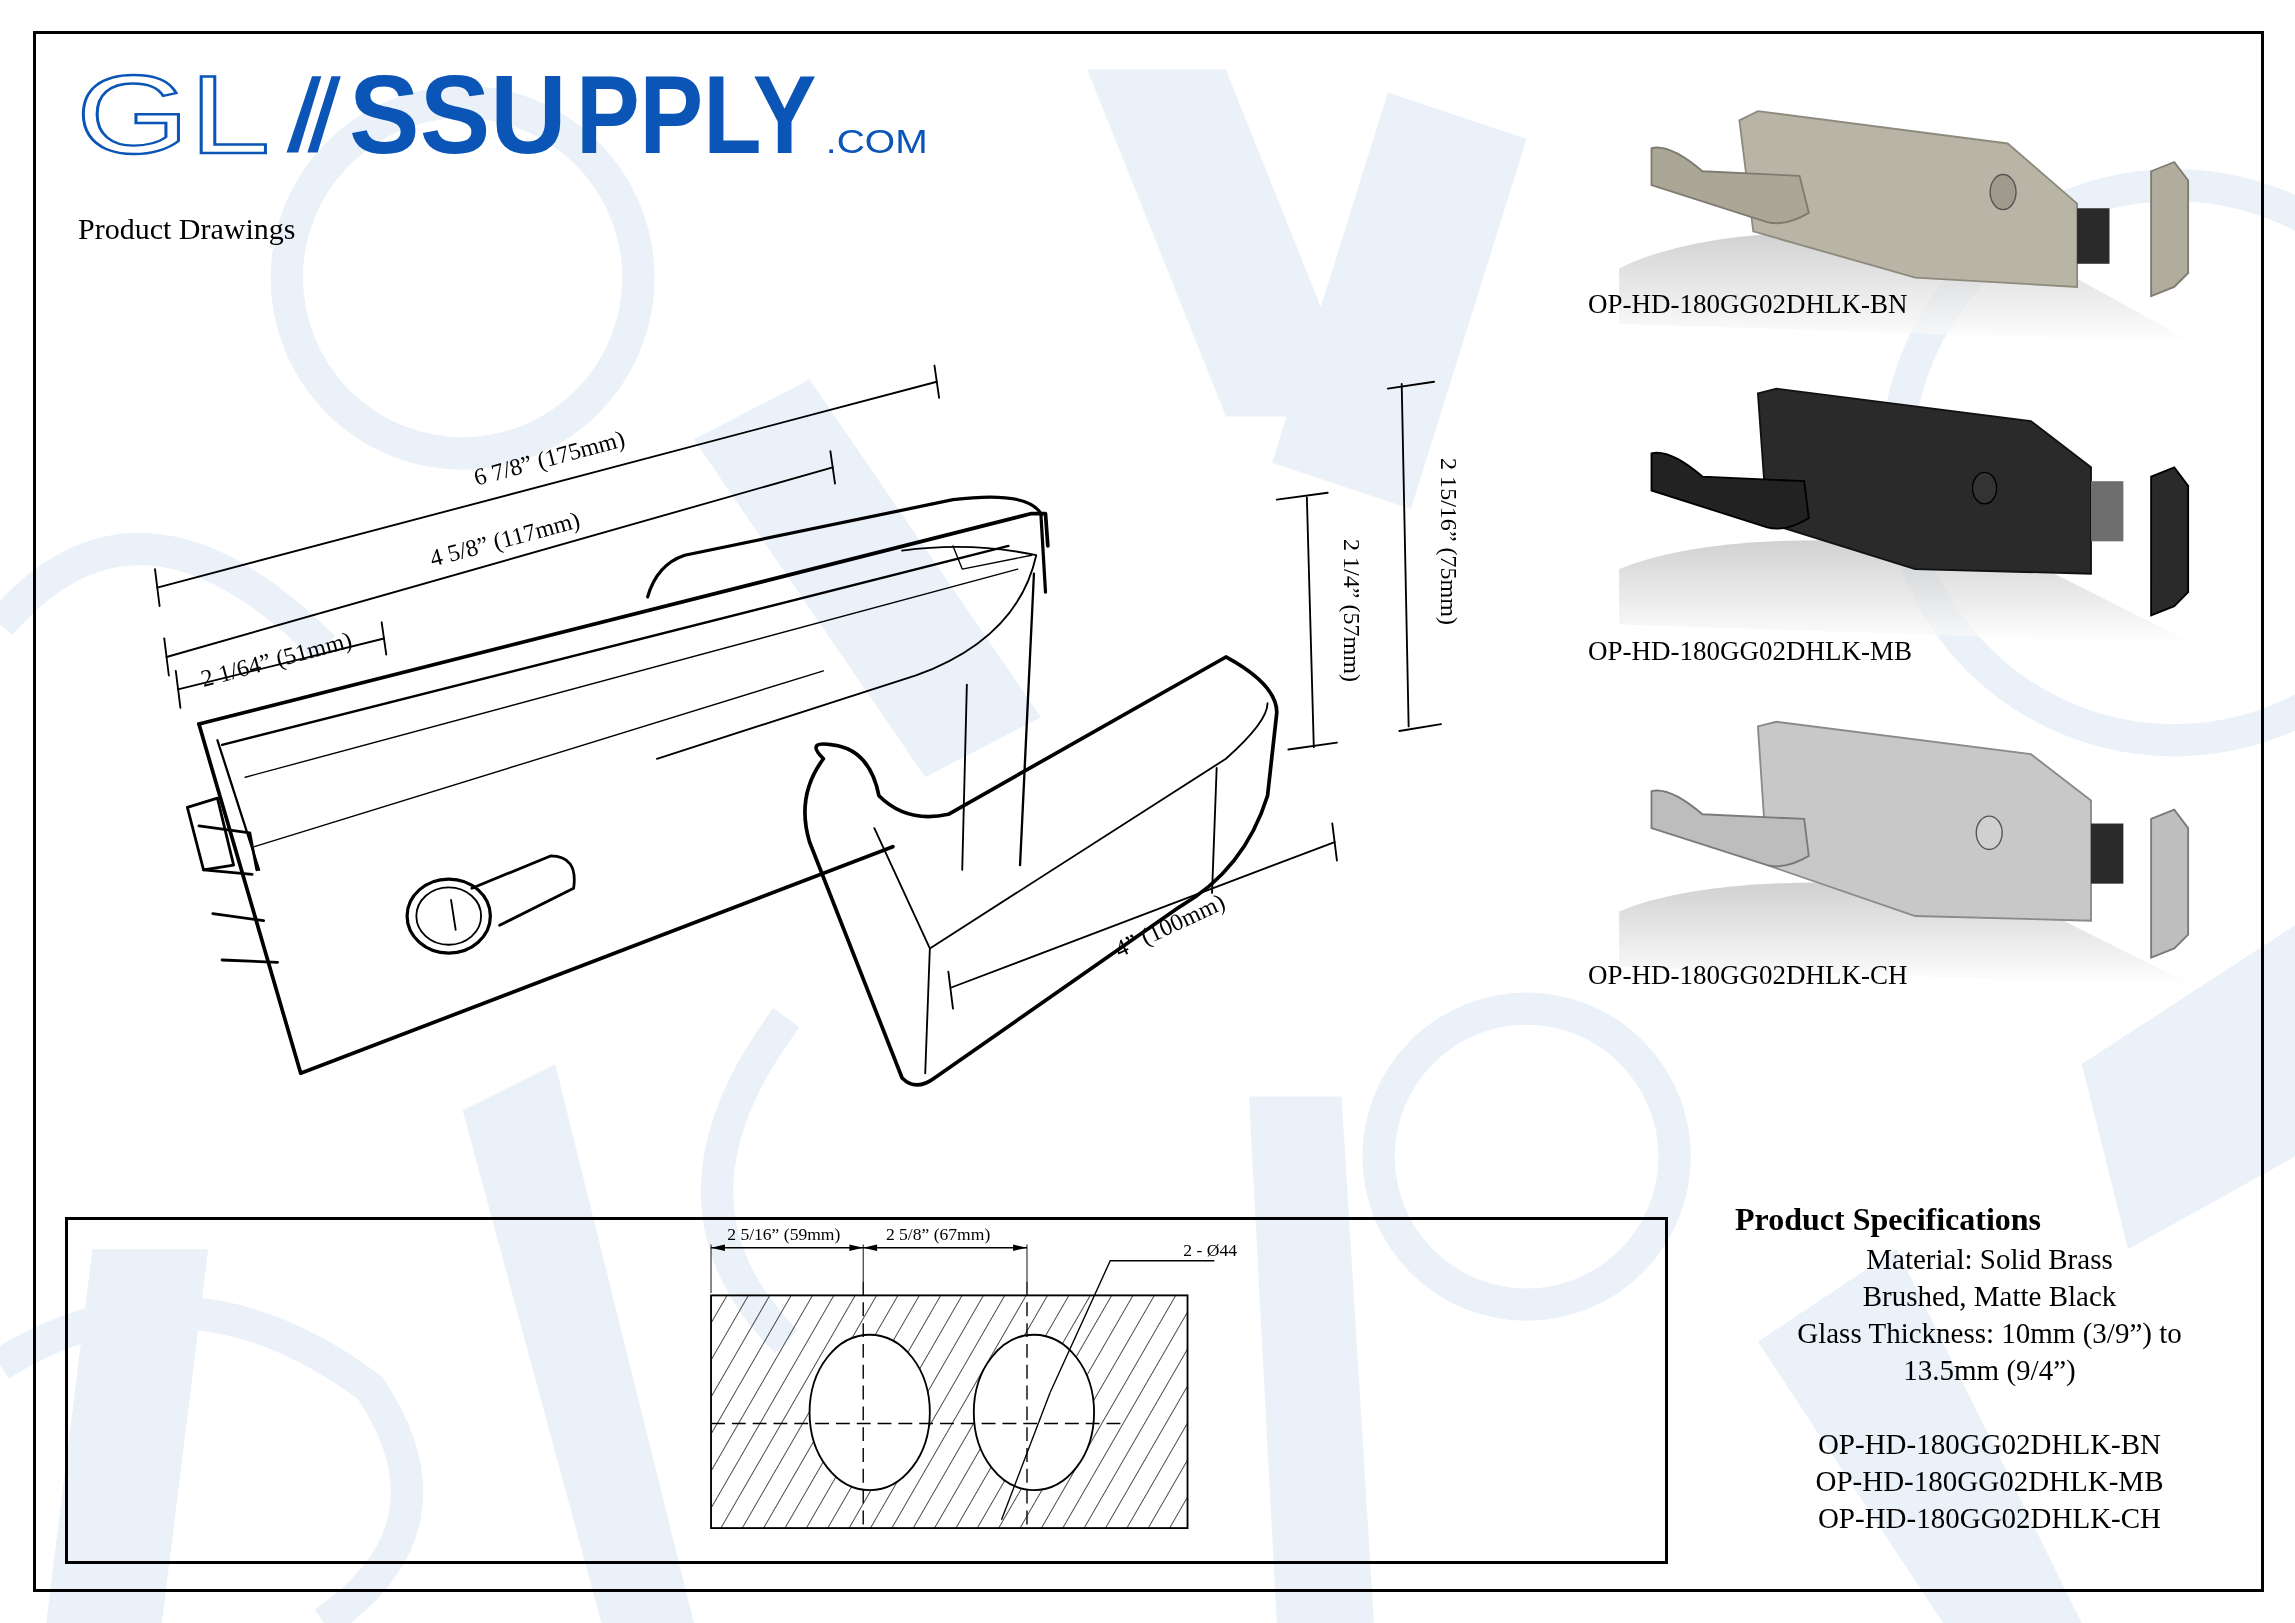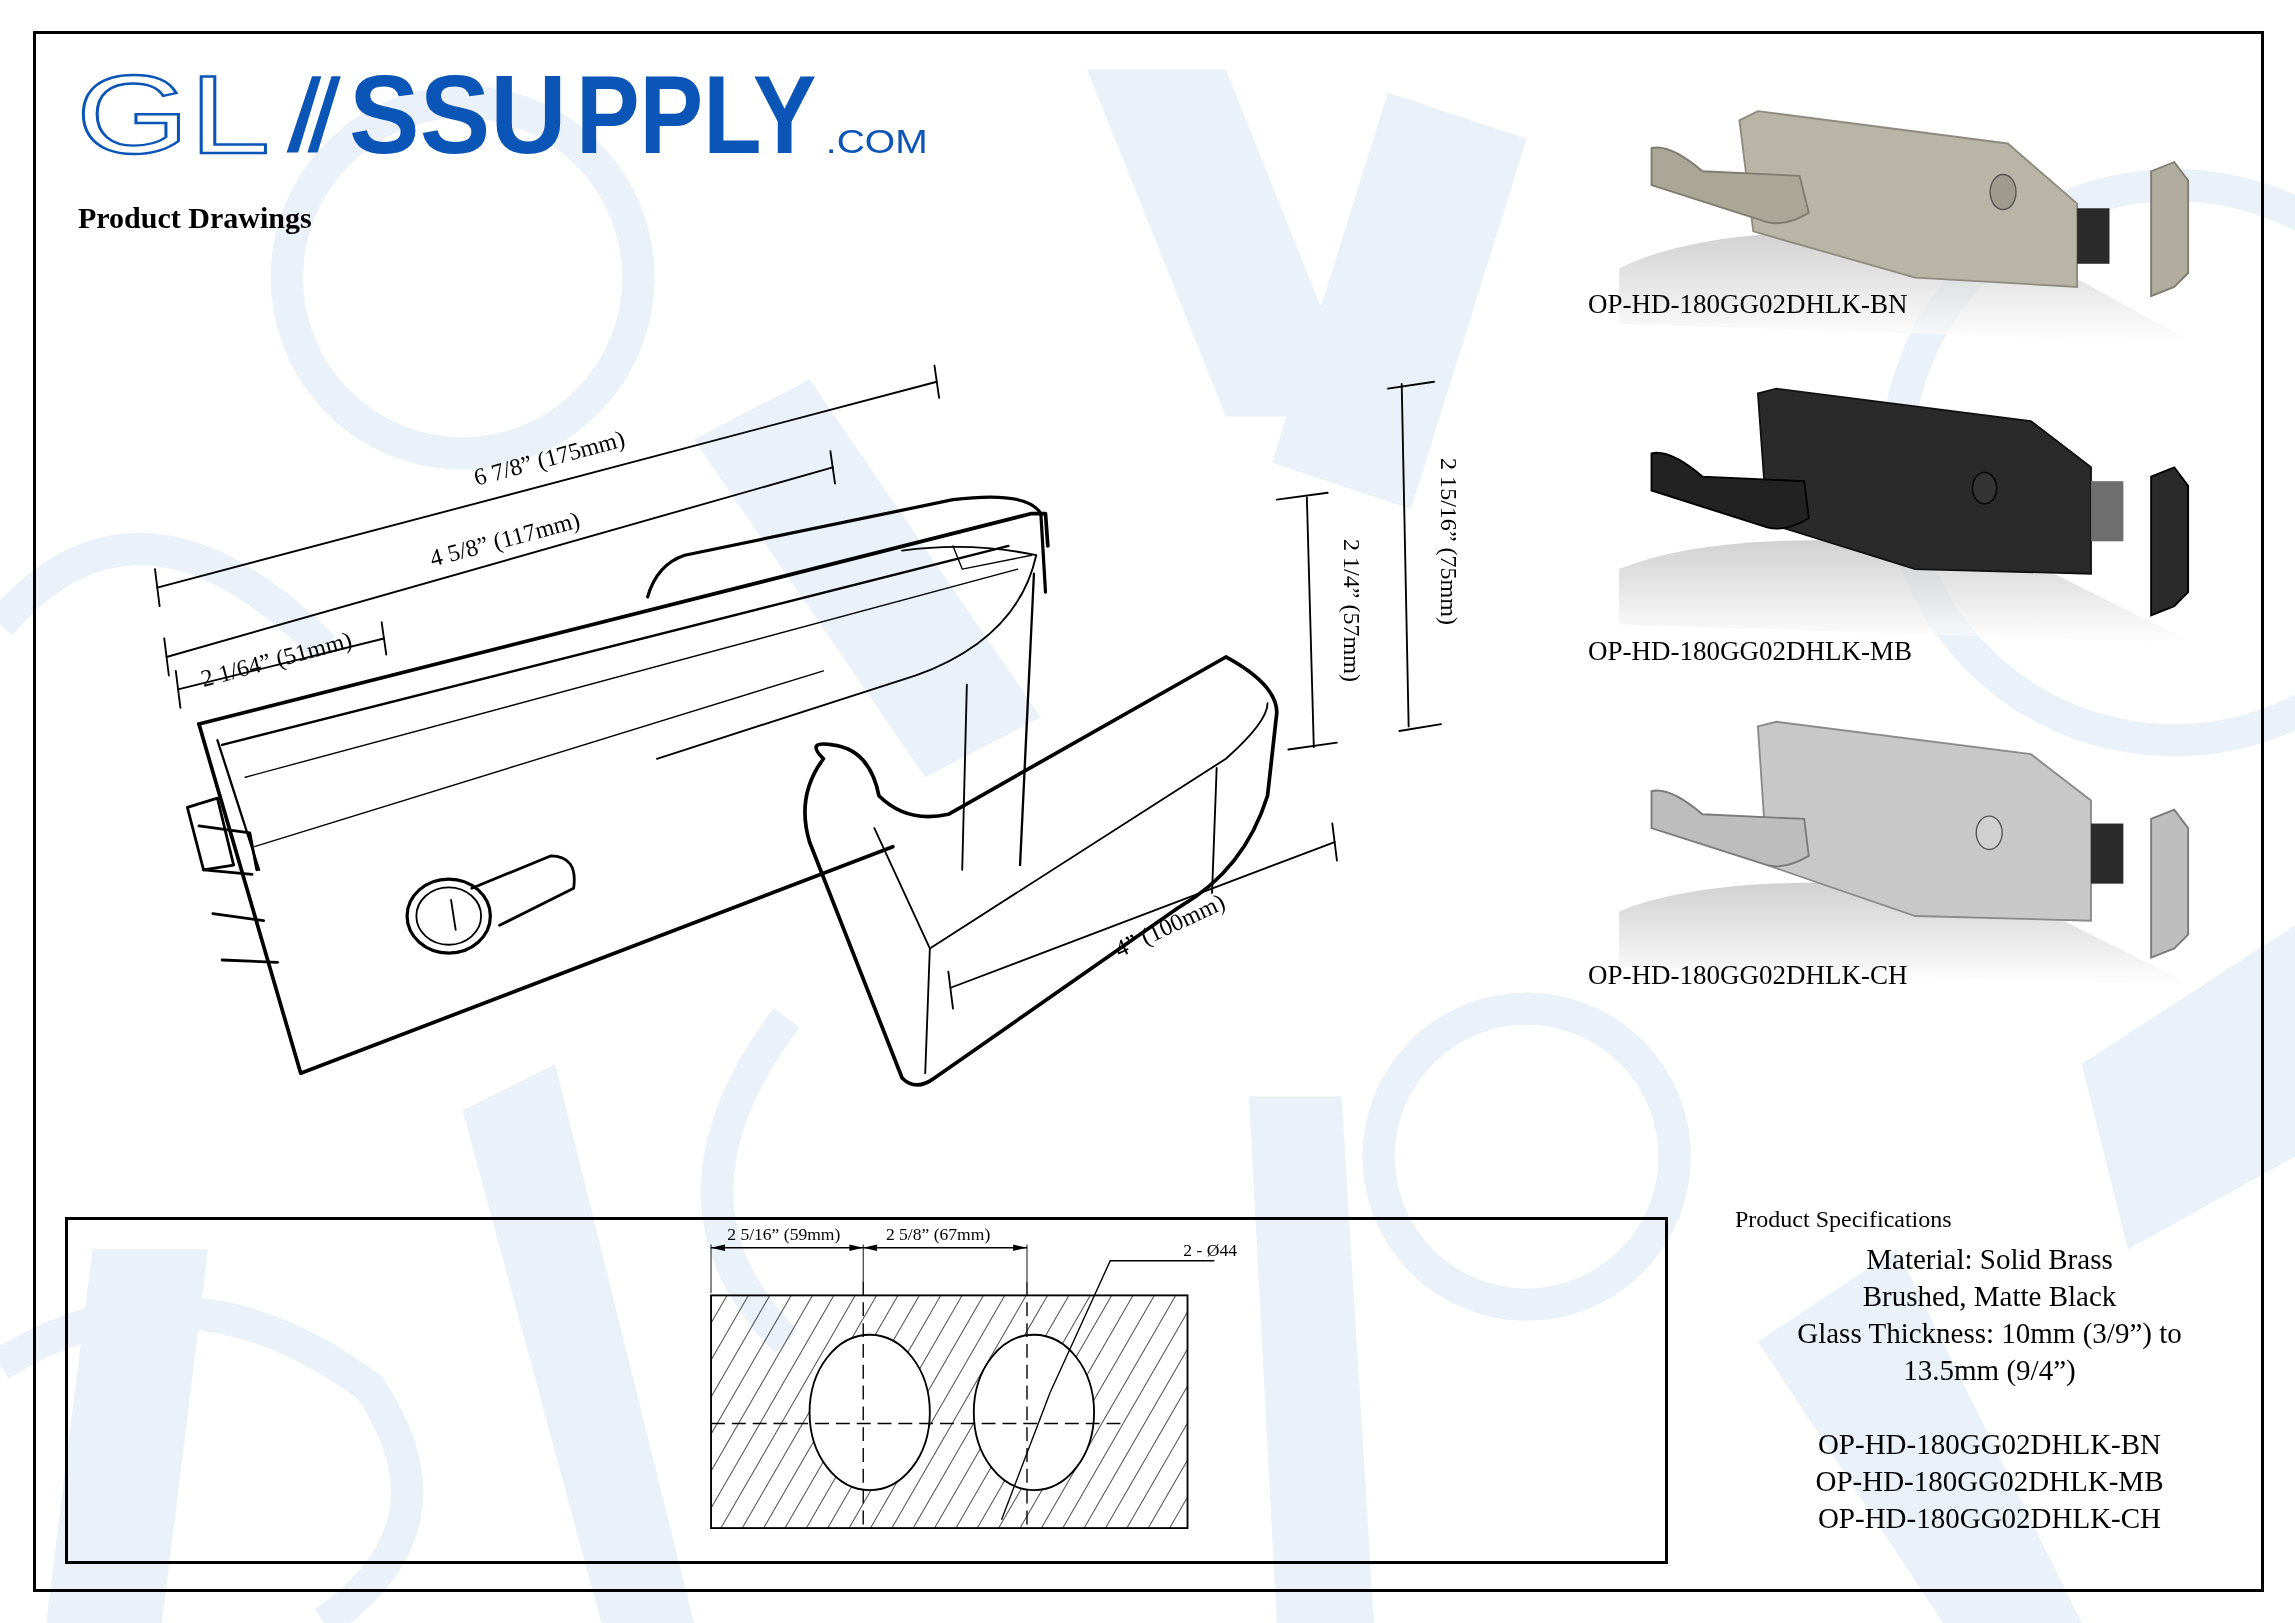--- a/index.html
+++ b/index.html
@@ -1,25 +1,25 @@
 <!DOCTYPE html>
 <html style="font-size:7.4px"><head>
 <meta charset="utf-8">
 <style>
   html, body { margin:0; padding:0; background:#ffffff; }
   body { width:2295px; height:1623px; position:relative; overflow:hidden; font-family:"Liberation Serif", serif; color:#000; }
   .watermark { position:absolute; left:0; top:0; width:2295px; height:1623px; pointer-events:none; }
   .frame { position:absolute; left:33px; top:31px; width:2225px; height:1555px; border:3.7px solid #000; box-sizing:content-box; }
-  .page-subtitle { position:absolute; left:78px; top:201px; font-size:30px; font-weight:700; }
+  .page-subtitle { position:absolute; left:78px; top:212px; font-size:30px; font-weight:400; }
   .drawing { position:absolute; left:0; top:0; width:2295px; height:1623px; }
   .dim-label { font-family:"Liberation Serif", serif; font-size:52px; fill:#000; }
   .dim-small { font-family:"Liberation Serif", serif; font-size:38px; fill:#000; }
   .product-label { position:absolute; font-size:27px; white-space:nowrap; }
   .specs { position:absolute; left:1735px; top:1201px; width:509px; }
-  .specs h2 { margin:0 0 3.7px 0; font-size:24px; font-weight:400; line-height:36px; }
+  .specs h2 { margin:0 0 3.7px 0; font-size:32px; font-weight:700; line-height:36px; }
   .specs p { margin:0; font-size:29px; line-height:37px;text-align:center; }
   .specs .gap { height:37px; }
   .hole-box { position:absolute; left:65px; top:1217px; width:1603px; height:347px; border:3.2px solid #000; box-sizing:border-box; }
 </style>
 </head>
 <body>
 
 <svg class="watermark" viewBox="0 0 4961 3508">
   <g fill="none" stroke="#EAF1F8" stroke-width="70">
     <circle cx="1000" cy="600" r="380"></circle>

